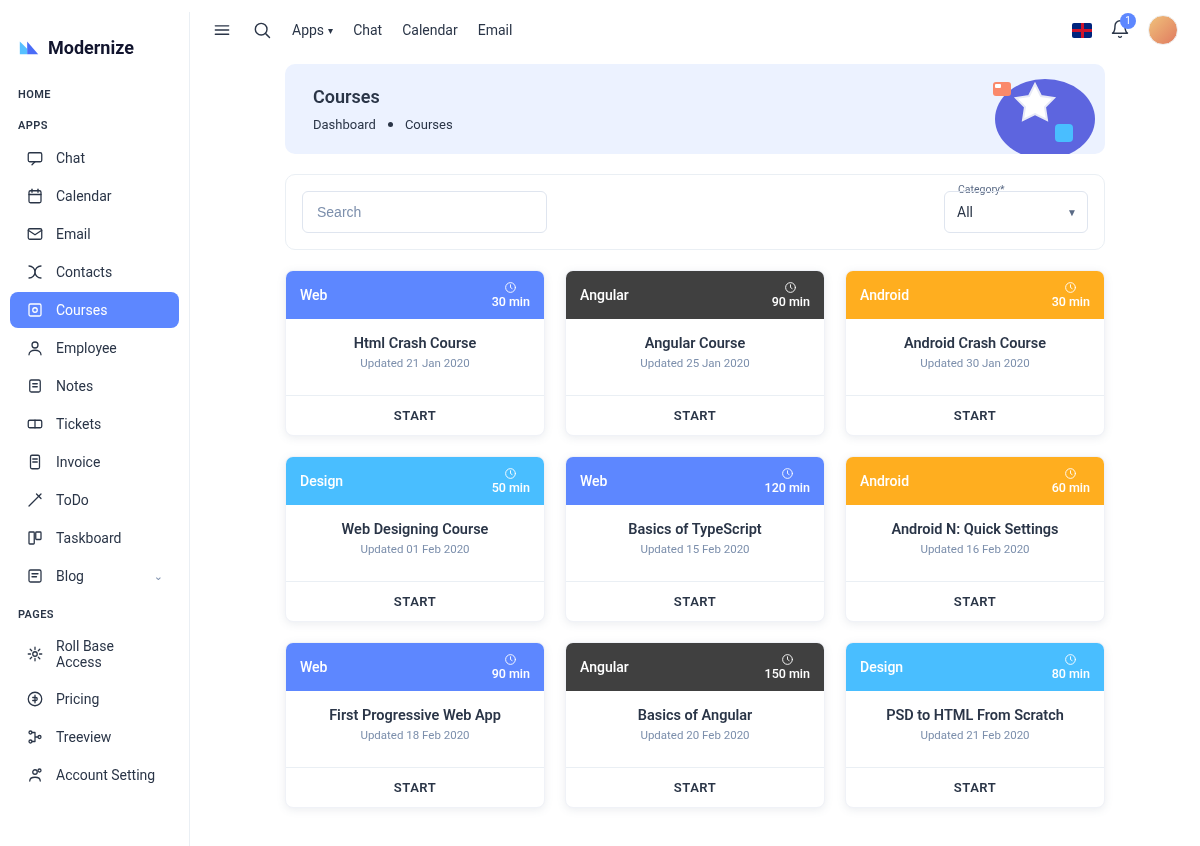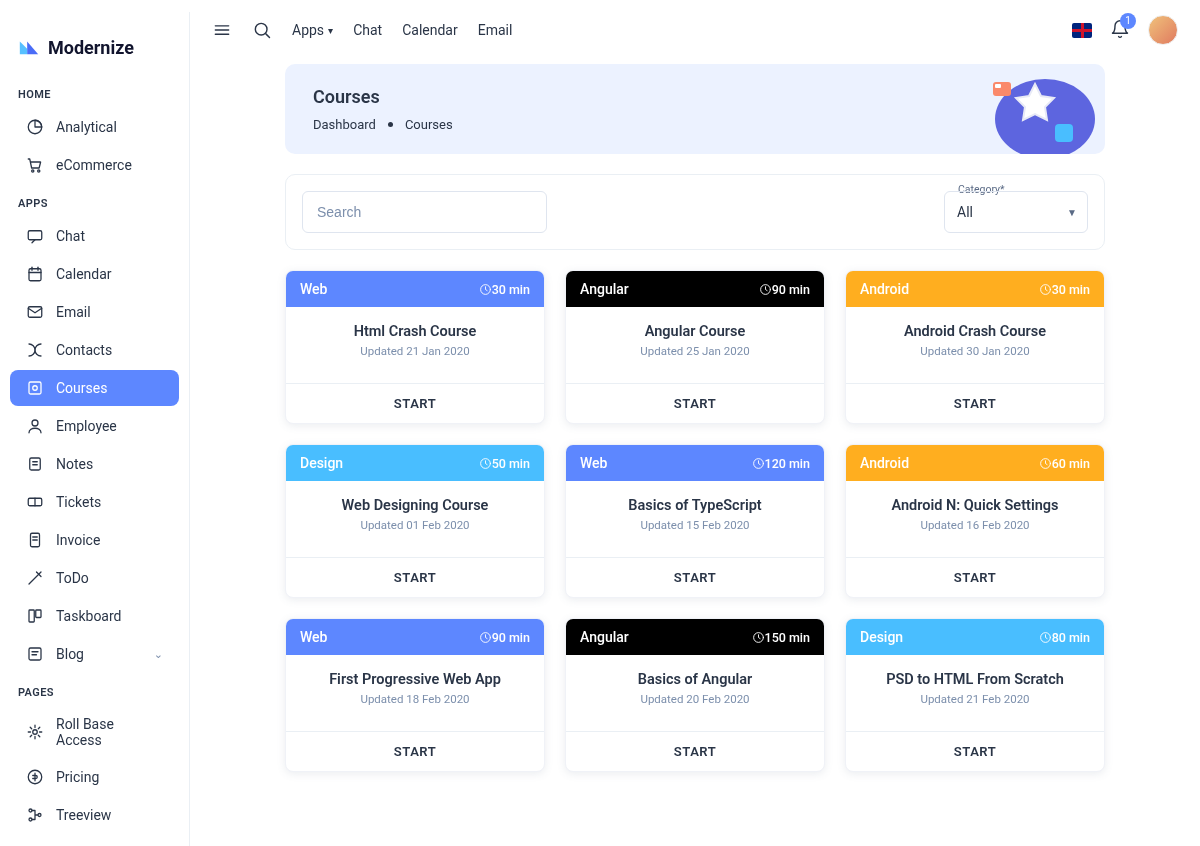--- a/index.html
+++ b/index.html
@@ -116,23 +116,23 @@
   .select {
     width:100%; height:42px; border:1px solid #DFE5EF; border-radius:6px;
     padding: 0 30px 0 12px; font-size:14px; display:flex; align-items:center;
     cursor:pointer; position:relative;
   }
   .select .arrow { position:absolute; right:10px; top:50%; transform:translateY(-50%); color:#5A6A85; font-size:10px; }
 
   .grid { display:grid; grid-template-columns: repeat(3, 1fr); gap:20px; margin-top:20px; padding-bottom:30px; }
   .course-card { background:#fff; border-radius:8px; overflow:hidden; box-shadow: 0 2px 8px rgba(90,106,133,0.12); border:1px solid #f0f2f7;}
   .course-head { color:#fff; padding: 10px 14px; display:flex; justify-content:space-between; align-items:center; font-size:14px; font-weight:500;}
-  .course-head .time { display:flex; align-items:center; gap:0; font-size:12.5px; }
+  .course-head .time { display:flex; align-items:center; gap:0; font-size:12.5px;flex-direction:column; }
   .cat-Web { background:#5D87FF; }
-  .cat-Angular { background:#000000; }
+  .cat-Angular { background:#404040; }
   .cat-Android { background:#FFAE1F; }
   .cat-Design { background:#49BEFF;text-align:center; }
   .course-body { text-align:center; padding: 16px 12px 14px 12px; }
   .course-title { font-weight:600; font-size:14.5px; margin-bottom:4px; color:#2A3547;}
   .course-updated { font-size:11.5px; color:#7C8FAC; }
   .course-foot { border-top:1px solid #EAEFF4; text-align:center; padding:12px 0; font-size:13px; font-weight:600; letter-spacing:0.5px; color:#2A3547; cursor:pointer;margin-top:11px; }
 
   
   .topbar {
     position:absolute; top:0; left:190px; right:0; background:#fff;
@@ -150,41 +150,20 @@
     <span class="brand-logo">
       <svg viewBox="0 0 24 24">
           <path d="M2 20 L2 6 L10 14 L10 20 Z" fill="#57C0FF"></path>
           <path d="M10 20 L10 6 L22 20 Z" fill="#4A6CF7"></path>
         </svg>
     </span>
     <span>Modernize</span>
   </div>
 
   <div class="section-label">HOME</div>
-  <div id="nav-home">
-      <div class="nav-item">
-        <span class="nav-icon">
-          <svg class="ico" viewBox="0 0 24 24">
-            <circle cx="12" cy="12" r="9"></circle>
-            <path d="M12 3a9 9 0 0 1 9 9h-9z"></path>
-          </svg>
-        </span>
-        <span>Analytical</span>
-      </div>
-      <div class="nav-item">
-        <span class="nav-icon">
-          <svg class="ico" viewBox="0 0 24 24">
-            <circle cx="9" cy="20" r="1.5"></circle>
-            <circle cx="17" cy="20" r="1.5"></circle>
-            <path d="M3 4h2l2.5 12h10l2-8H6"></path>
-          </svg>
-        </span>
-        <span>eCommerce</span>
-      </div>
-    </div>
 
   <div class="section-label">APPS</div>
   <div id="nav-apps">
       <div class="nav-item">
         <span class="nav-icon">
           <svg class="ico" viewBox="0 0 24 24">
             <rect x="3" y="5" width="18" height="12" rx="2"></rect>
             <path d="M8 21l4-4"></path>
           </svg>
         </span>

